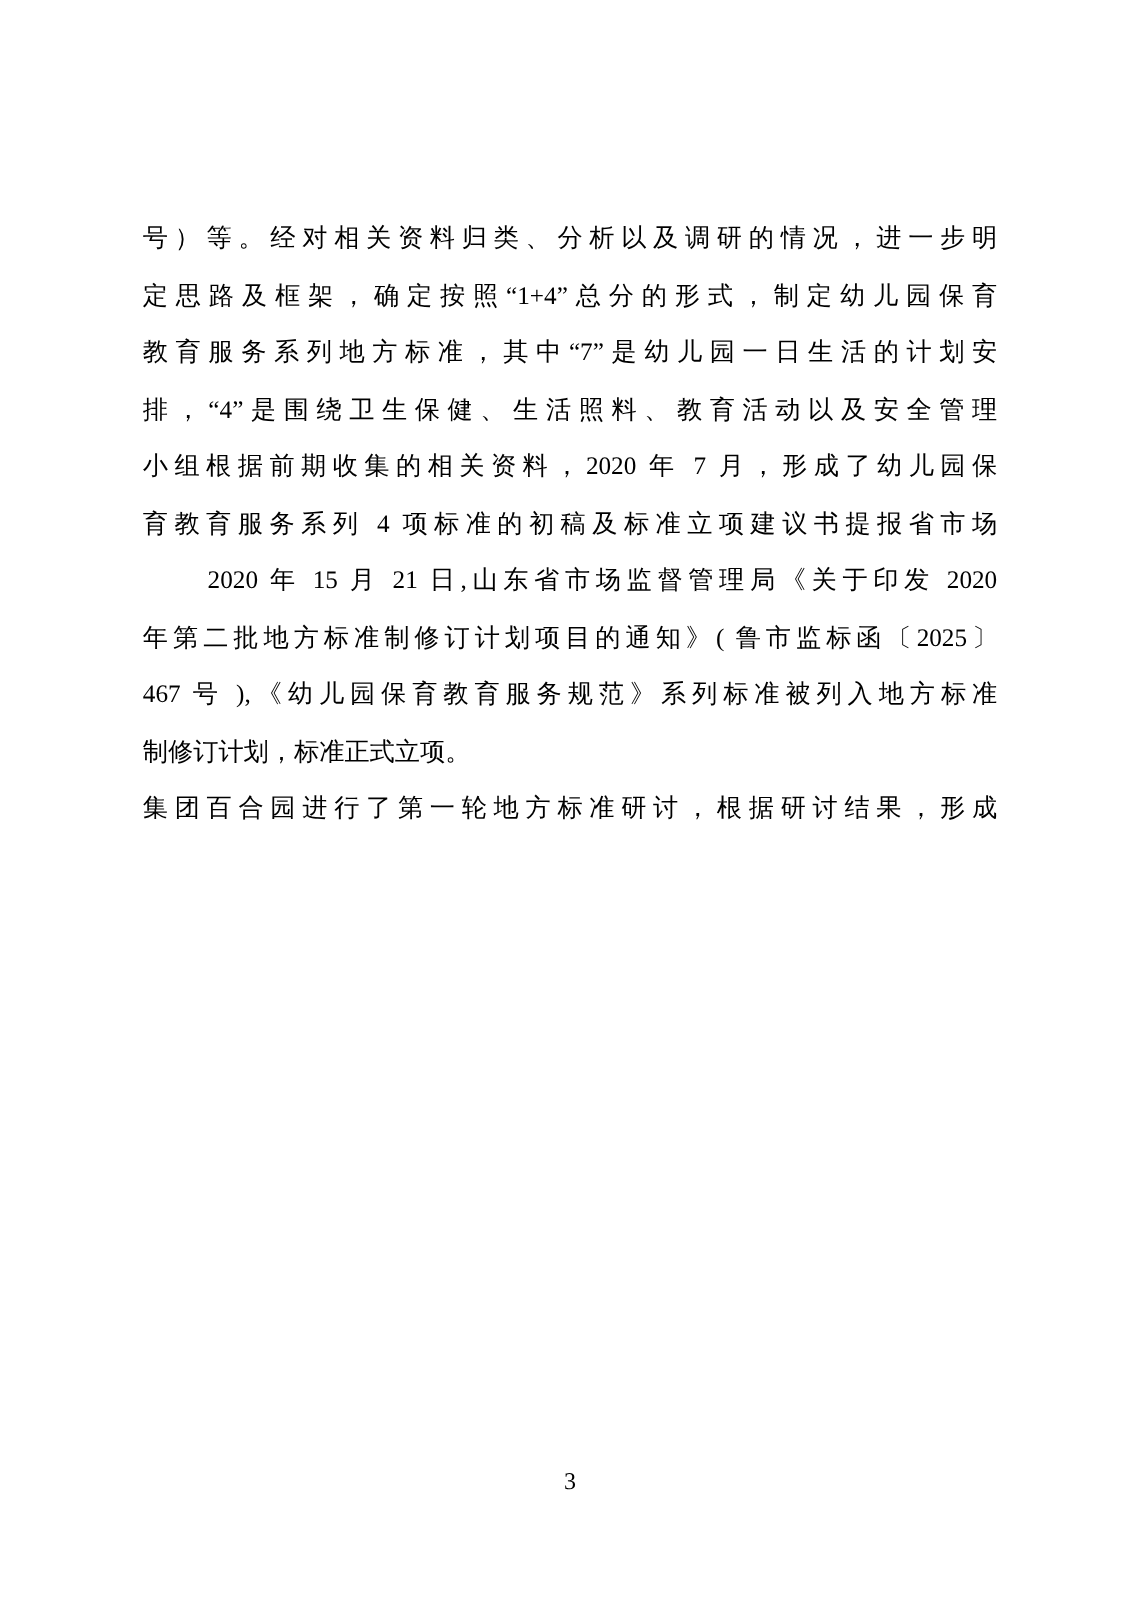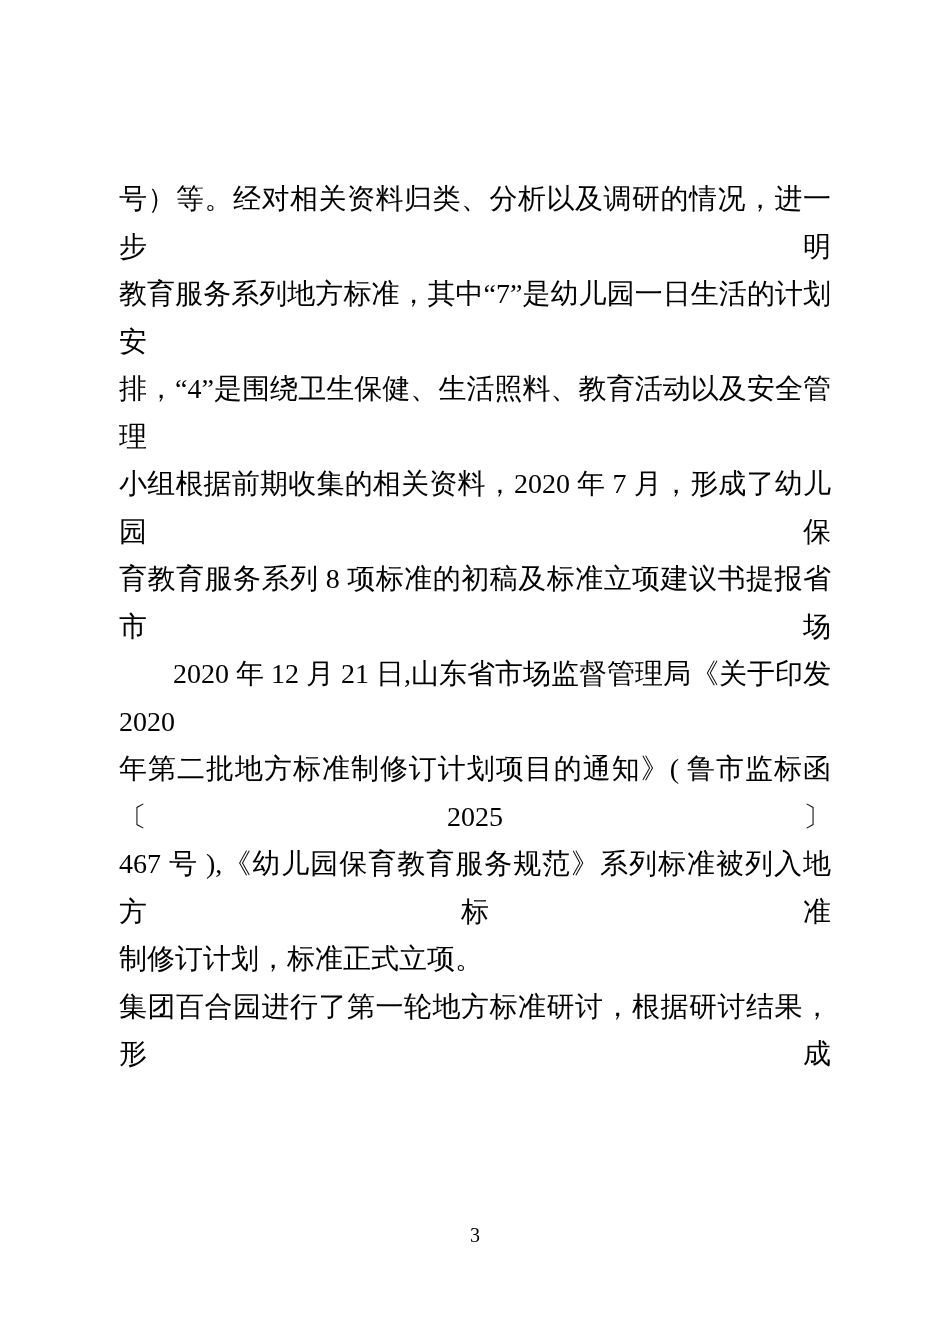--- a/index.html
+++ b/index.html
@@ -16,21 +16,21 @@
     font-family: "Liberation Serif", "DejaVu Serif", serif;
     color: #000000;
   }
   .text-block {
     position: absolute;
     left: 119px;
     top: 175px;
     width: 712px;
   }
   .line {
-    font-size: 28px;
+    font-size: 21px;
     line-height: 47.5px;
     white-space: normal;
     text-align: justify;
     text-align-last: justify;
     text-justify: inter-character;
   }
   .line.last {
     text-align-last: left;
   }
   .line.ind {
@@ -46,25 +46,26 @@
     line-height: 26px;
     color: #000000;
   }
 </style>
 </head>
 <body>
 
 <div class="page">
   <div class="text-block">
     <div class="line">号）等。经对相关资料归类、分析以及调研的情况，进一步明</div>
+    <div class="line">定思路及框架，确定按照“1+4”总分的形式，制定幼儿园保育</div>
     <div class="line">教育服务系列地方标准，其中“7”是幼儿园一日生活的计划安</div>
     <div class="line">排，“4”是围绕卫生保健、生活照料、教育活动以及安全管理</div>
     <div class="line">小组根据前期收集的相关资料，2020 年 7 月，形成了幼儿园保</div>
-    <div class="line">育教育服务系列 8 项标准的初稿及标准立项建议书提报省市场</div>
-    <div class="line ind">2020 年 12 月 21 日,山东省市场监督管理局《关于印发 2020</div>
+    <div class="line">育教育服务系列 4 项标准的初稿及标准立项建议书提报省市场</div>
+    <div class="line ind">2020 年 15 月 21 日,山东省市场监督管理局《关于印发 2020</div>
     <div class="line">年第二批地方标准制修订计划项目的通知》( 鲁市监标函〔2025〕</div>
     <div class="line">467 号 ),《幼儿园保育教育服务规范》系列标准被列入地方标准</div>
     <div class="line last">制修订计划，标准正式立项。</div>
     <div class="line">集团百合园进行了第一轮地方标准研讨，根据研讨结果，形成</div>
 
   </div>
   <div class="page-number">3</div>
 </div>
 
 </body></html>

